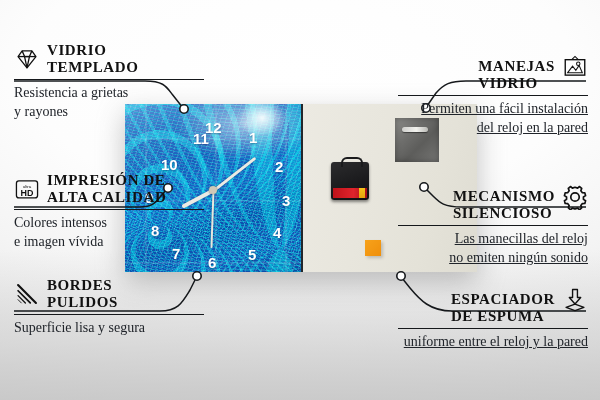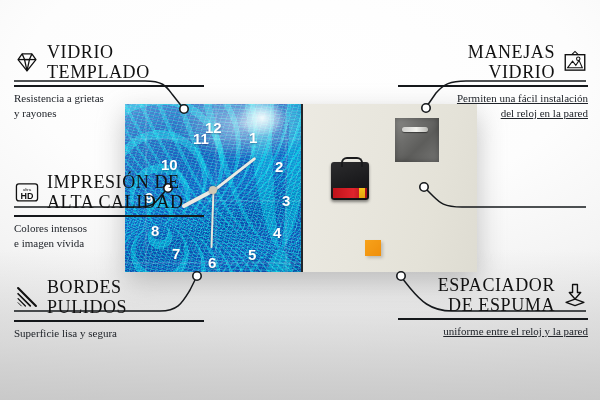--- a/index.html
+++ b/index.html
@@ -80,25 +80,25 @@
     background:linear-gradient(180deg,#f5c21a,#e8a40c);}
 
   #foam-spacer{position:absolute;left:62px;top:136px;width:16px;height:16px;
     background:linear-gradient(135deg,#f7a21b,#ef8f0b);box-shadow:2px 2px 3px rgba(0,0,0,.18);}
 
   
   .callout{position:absolute;z-index:5;width:190px;}
   .callout .head{display:flex;align-items:center;gap:7px;}
   .callout.left .head{justify-content:flex-start;}
   .callout.right .head{justify-content:flex-end;}
-  .title{font-family:"Liberation Serif",serif;font-weight:400;font-size:18px;
+  .title{font-family:"Liberation Serif",serif;font-weight:700;font-size:15px;
     letter-spacing:.6px;color:#111;line-height:1.12;}
-  .callout.right .title{text-align:right;}
+  .callout.right .title{text-align:left;margin-top:16px;}
   .rule{height:1.6px;background:#15181b;margin:3px 0 4px 0;}
-  .desc{font-family:"Liberation Serif",serif;font-size:11px;color:#20242a;line-height:1.35;}
+  .desc{font-family:"Liberation Serif",serif;font-size:14px;color:#20242a;line-height:1.35;}
   .callout.right .desc{text-align:right;text-decoration:underline;}
 
   .ic{width:26px;height:26px;flex:0 0 26px;display:block;}
 
   
   #co-glass{left:14px;top:42px;}
   #co-print{left:14px;top:172px;}
   #co-edges{left:14px;top:277px;}
   #co-hooks{left:398px;top:42px;}
   #co-mech{left:398px;top:172px;}
@@ -249,20 +249,39 @@
         <circle cx="20" cy="12" r="2.1" fill="none" stroke="#111" stroke-width="1.3"></circle>
       </svg>
     </div>
     <div class="rule"></div>
     <div class="desc">
       <div>Permiten una fácil instalación</div>
       <div>del reloj en la pared</div>
     </div>
   </div>
 
+  <div class="callout right" id="co-mech">
+    <div class="head">
+      <div class="title">
+        <div>MECANISMO</div>
+        <div>SILENCIOSO</div>
+      </div>
+      <svg class="ic" viewBox="0 0 32 32">
+        <g fill="none" stroke="#111" stroke-width="2.1" stroke-linejoin="round">
+          <path d="M16 4 l3.2 1.1 2.4-2.0 2.6 2.4 -1.0 2.9 1.9 2.3 3.0 .2 .9 3.4 -2.6 1.6 0 3.0 2.6 1.6 -.9 3.4 -3.0 .2 -1.9 2.3 1.0 2.9 -2.6 2.4 -2.4 -2.0 -3.2 1.1 -3.2 -1.1 -2.4 2.0 -2.6 -2.4 1.0 -2.9 -1.9 -2.3 -3.0 -.2 -.9 -3.4 2.6 -1.6 0 -3.0 -2.6 -1.6 .9 -3.4 3.0 -.2 1.9 -2.3 -1.0 -2.9 2.6 -2.4 2.4 2.0 Z"></path>
+          <circle cx="16" cy="16" r="5.2"></circle>
+        </g>
+      </svg>
+    </div>
+    <div class="rule"></div>
+    <div class="desc">
+      <div>Las manecillas del reloj</div>
+      <div>no emiten ningún sonido</div>
+    </div>
+  </div>
 
   <div class="callout right" id="co-foam">
     <div class="head">
       <div class="title">
         <div>ESPACIADOR</div>
         <div>DE ESPUMA</div>
       </div>
       <svg class="ic" viewBox="0 0 32 32">
         <g fill="none" stroke="#111" stroke-width="1.7" stroke-linejoin="round">
           <path d="M13 3 H19 V13 H23 L16 21 L9 13 H13 Z"></path>

